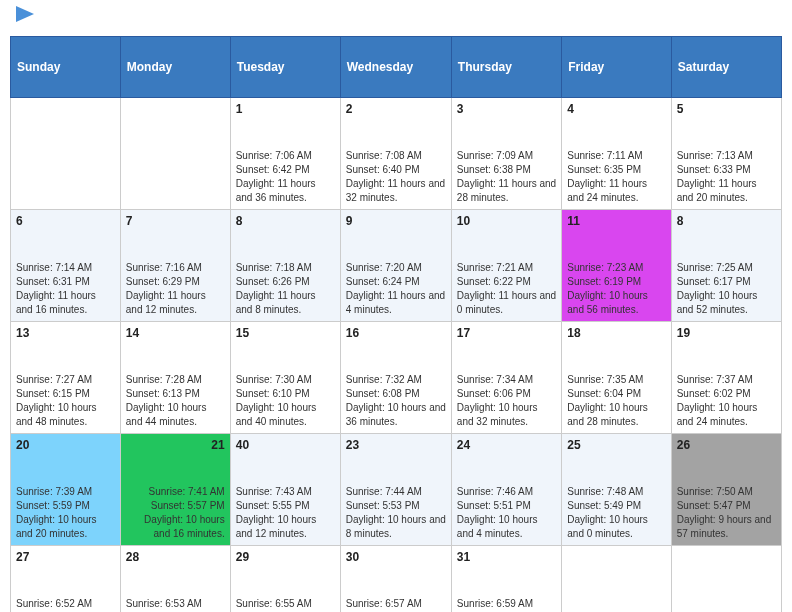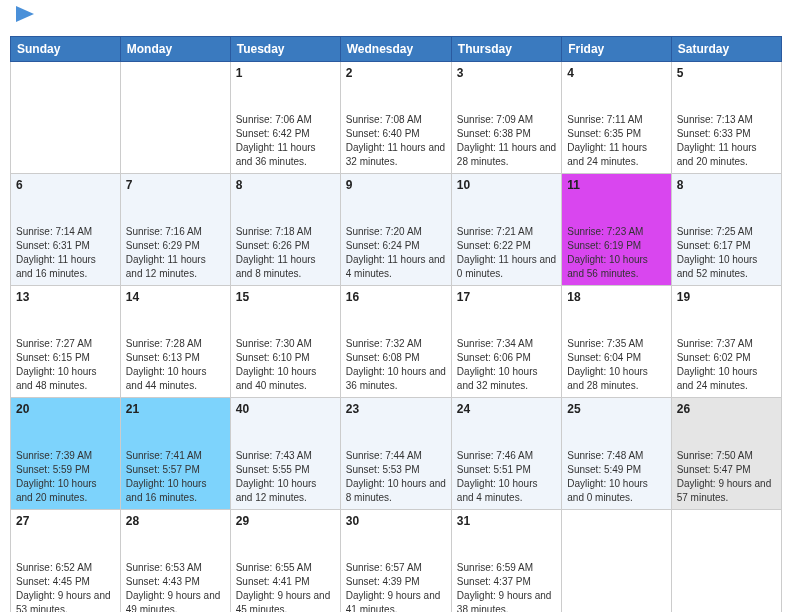--- a/index.html
+++ b/index.html
@@ -44,21 +44,21 @@
     }
     .calendar {
       width: 100%;
       border-collapse: collapse;
       font-size: 10.5px;
     }
     .calendar th {
       background-color: #3a7abf;
       color: #fff;
       text-align: left;
-      padding: 5px 6px;
+      padding: 23px 6px;
       font-size: 12px;
       font-weight: bold;
       border: 1px solid #2a5a9f;
     }
     .calendar td {
       border: 1px solid #ccc;
       vertical-align: top;
       padding: 4px 5px;
       width: 113px;
       min-height: 80px;
@@ -198,41 +198,41 @@
         <td>
           <span class="day-number">19</span>
           <div class="day-info">Sunrise: 7:37 AM<br>Sunset: 6:02 PM<br>Daylight: 10 hours and 24 minutes.</div>
         </td>
       </tr>
       <tr>
         <td style="background: #7dd3fc;">
           <span class="day-number">20</span>
           <div class="day-info">Sunrise: 7:39 AM<br>Sunset: 5:59 PM<br>Daylight: 10 hours and 20 minutes.</div>
         </td>
-        <td style="background: #7dd3fc;">
+        <td style="background: #22c55e; text-align: right;">
           <span class="day-number">21</span>
           <div class="day-info">Sunrise: 7:41 AM<br>Sunset: 5:57 PM<br>Daylight: 10 hours and 16 minutes.</div>
         </td>
         <td style="background: rgb(240, 245, 251);">
           <span class="day-number">40</span>
           <div class="day-info">Sunrise: 7:43 AM<br>Sunset: 5:55 PM<br>Daylight: 10 hours and 12 minutes.</div>
         </td>
         <td style="background: rgb(240, 245, 251);">
           <span class="day-number">23</span>
           <div class="day-info">Sunrise: 7:44 AM<br>Sunset: 5:53 PM<br>Daylight: 10 hours and 8 minutes.</div>
         </td>
         <td style="background: rgb(240, 245, 251);">
           <span class="day-number">24</span>
           <div class="day-info">Sunrise: 7:46 AM<br>Sunset: 5:51 PM<br>Daylight: 10 hours and 4 minutes.</div>
         </td>
         <td style="background: rgb(240, 245, 251);">
           <span class="day-number">25</span>
           <div class="day-info">Sunrise: 7:48 AM<br>Sunset: 5:49 PM<br>Daylight: 10 hours and 0 minutes.</div>
         </td>
-        <td style="background: #e5e5e5;">
+        <td style="background: #a3a3a3;">
           <span class="day-number">26</span>
           <div class="day-info">Sunrise: 7:50 AM<br>Sunset: 5:47 PM<br>Daylight: 9 hours and 57 minutes.</div>
         </td>
       </tr>
       <tr>
         <td>
           <span class="day-number">27</span>
           <div class="day-info">Sunrise: 6:52 AM<br>Sunset: 4:45 PM<br>Daylight: 9 hours and 53 minutes.</div>
         </td>
         <td>

